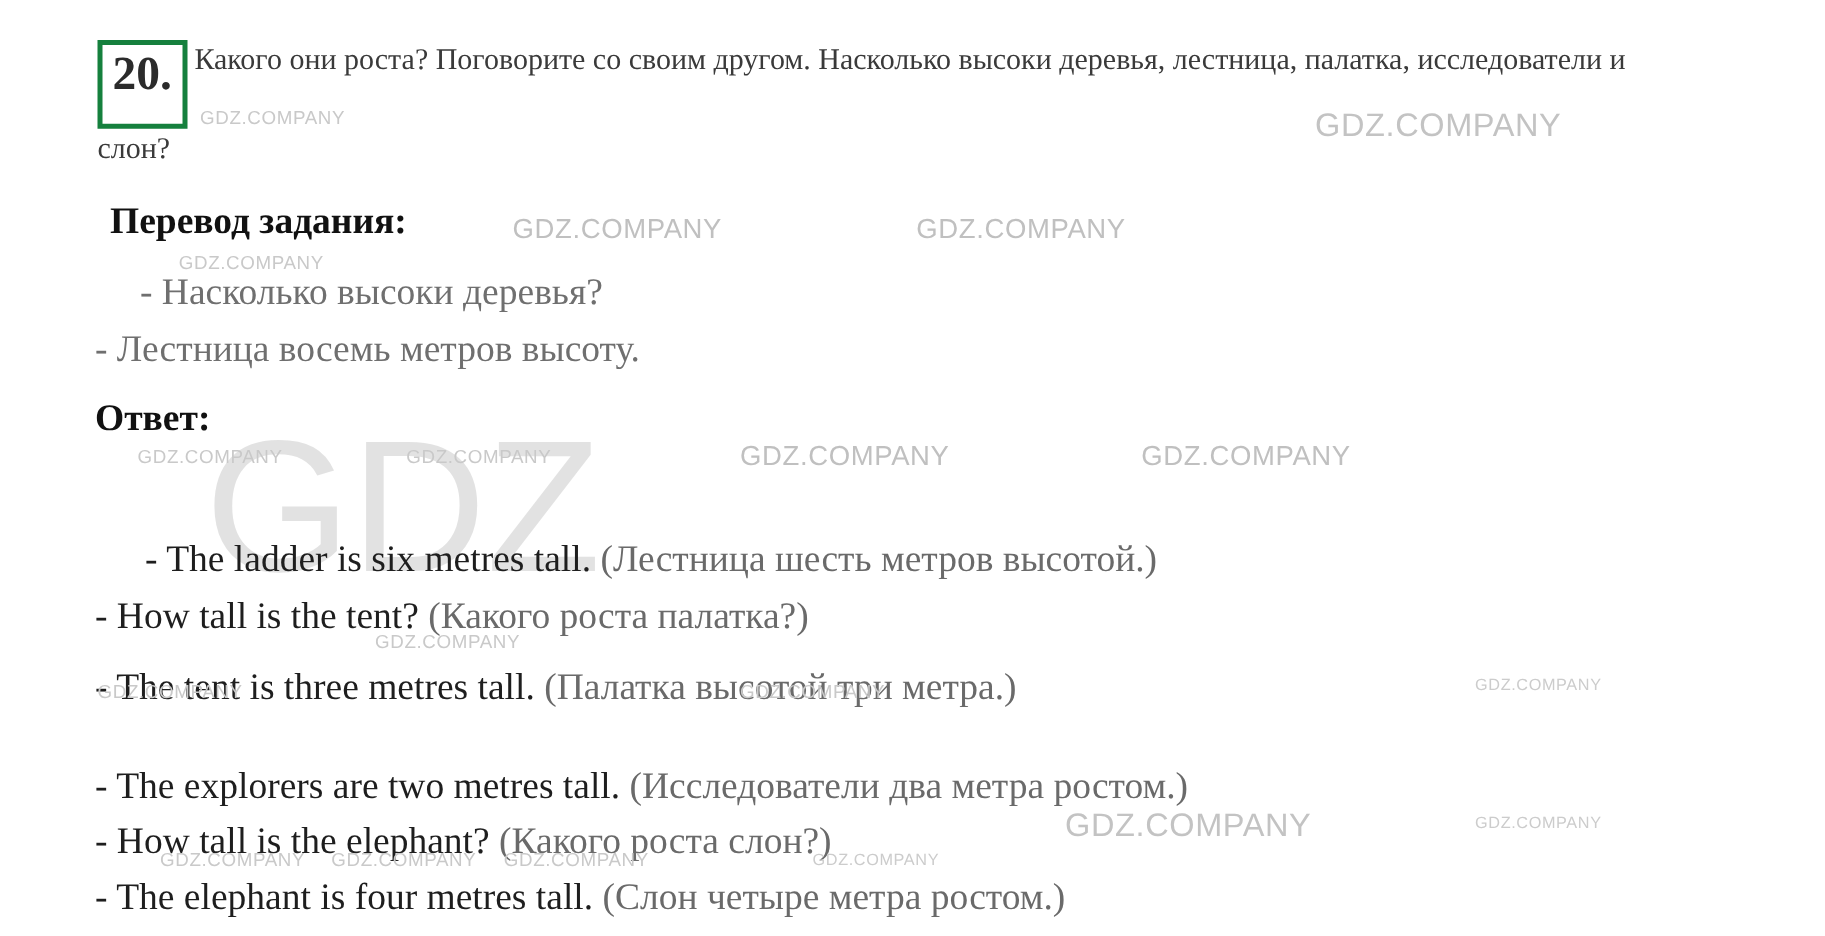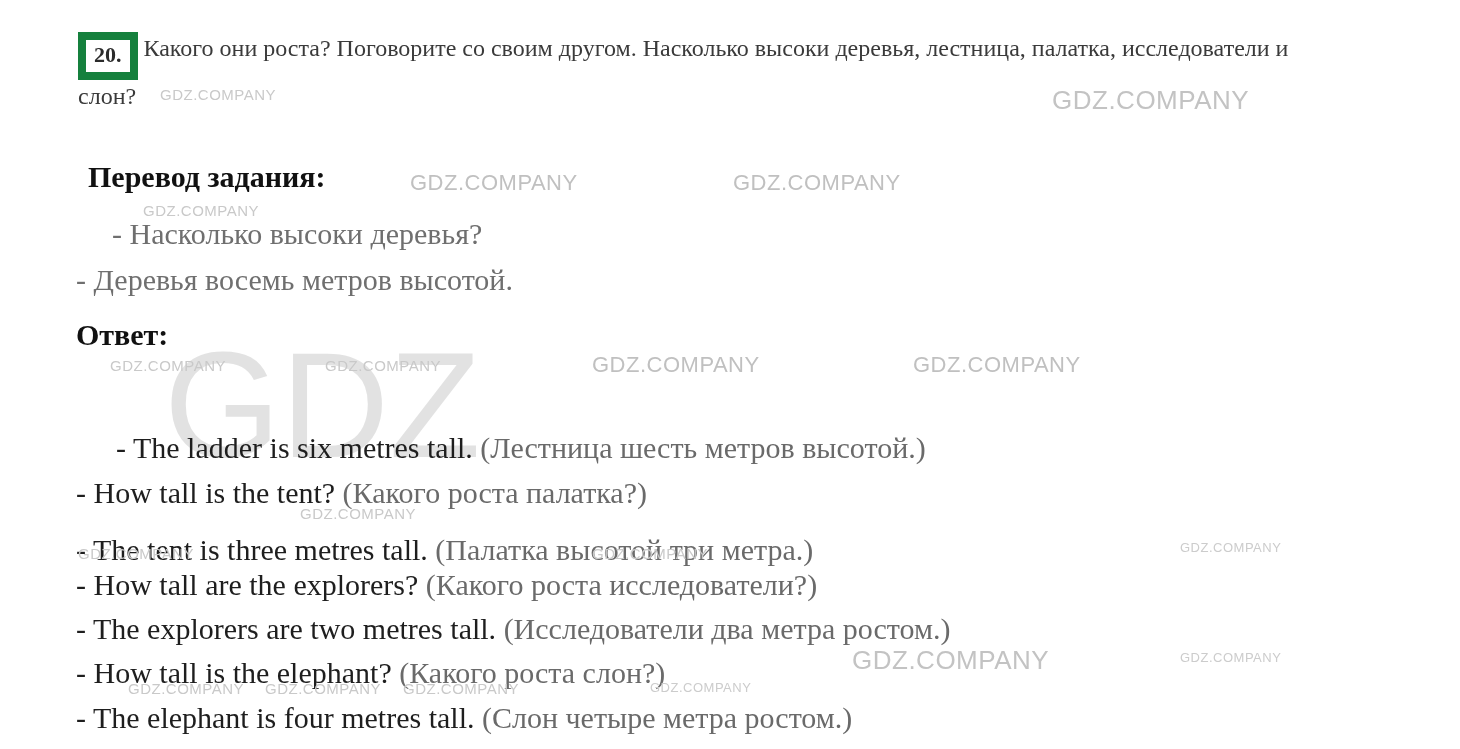--- a/index.html
+++ b/index.html
@@ -23,26 +23,26 @@
 
   
   .task-head {
     position: absolute;
     left: 78px;
     top: 32px;
     right: 150px;
   }
   .task-number {
     display: inline-block;
-    border: 8px solid #15803d;
+    border: 4px solid #15803d;
     font-family: "Liberation Serif", serif;
     font-weight: bold;
-    font-size: 22px;
+    font-size: 38px;
     line-height: 1;
-    padding: 4px 8px 6px 8px;
+    padding: 4px 8px 21px 8px;
     vertical-align: top;
     margin-right: 6px;
   }
   .task-text {
     display: inline;
     font-size: 24px;
     line-height: 1.38;
     color: #3a3a3a;
     font-family: "Liberation Serif", serif;
   }
@@ -120,40 +120,36 @@
   <div class="task-head">
     <span class="task-number">20.</span><span class="task-text">Какого они роста? Поговорите со своим другом. Насколько высоки деревья, лестница, палатка, исследователи и слон?</span>
   </div>
 
   <div class="section-label" id="translation-label">Перевод задания:</div>
 
   <div class="line" style="top:216px;margin-left:36px;">
     <span class="ru-faded">- Насколько высоки деревья?</span>
   </div>
   <div class="line" style="top:262px;">
-    <span class="ru-faded">- Деревья восемь метров высотой.</span>
+    <span class="ru-faded">- Лестница восемь метров высоту.</span>
   </div>
 
   <div class="section-label" id="answer-label">Ответ:</div>
 
   <div class="line" style="top:430px;margin-left:40px;">
     <span class="en">- The ladder is six metres tall.</span>
     <span class="ru-paren">(Лестница шесть метров высотой.)</span>
   </div>
   <div class="line" style="top:475px;">
     <span class="en">- How tall is the tent?</span>
     <span class="ru-paren">(Какого роста палатка?)</span>
   </div>
   <div class="line" style="top:532px;">
     <span class="en">- The tent is three metres tall.</span>
     <span class="ru-paren">(Палатка высотой три метра.)</span>
-  </div>
-  <div class="line" style="top:567px;">
-    <span class="en">- How tall are the explorers?</span>
-    <span class="ru-paren">(Какого роста исследователи?)</span>
   </div>
   <div class="line" style="top:655px;">
     <span class="en">- How tall is the elephant?</span>
     <span class="ru-paren">(Какого роста слон?)</span>
   </div>
   <div class="line" style="top:611px;">
     <span class="en">- The explorers are two metres tall.</span>
     <span class="ru-paren">(Исследователи два метра ростом.)</span>
   </div>
   <div class="line" style="top:700px;">

